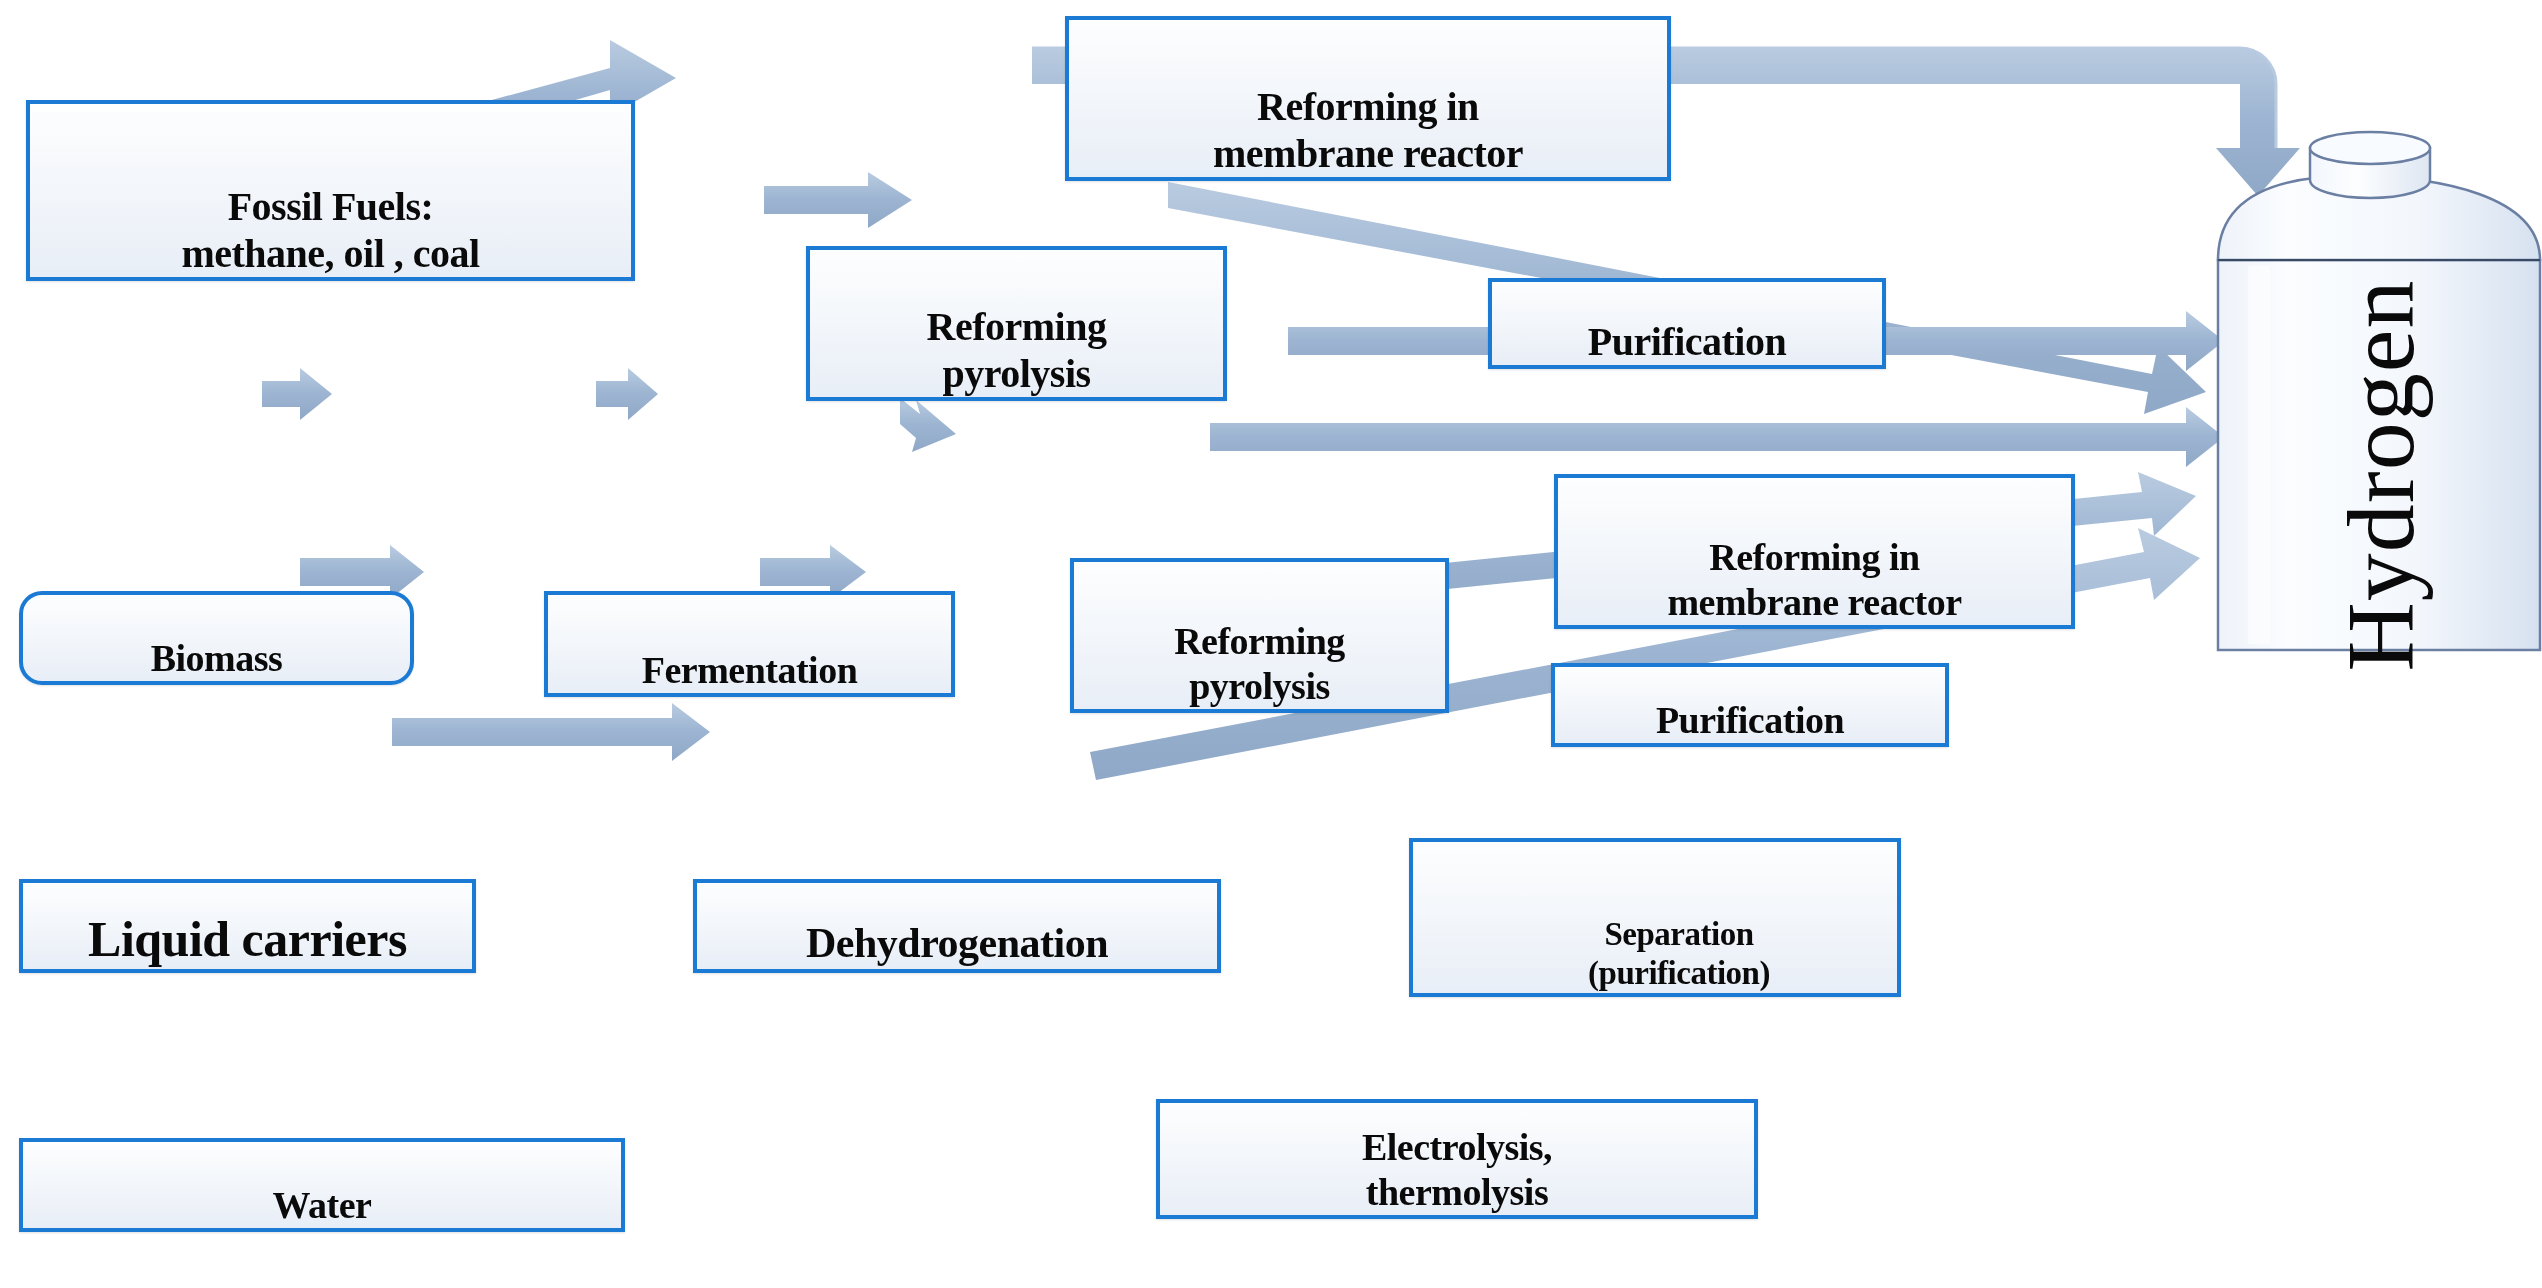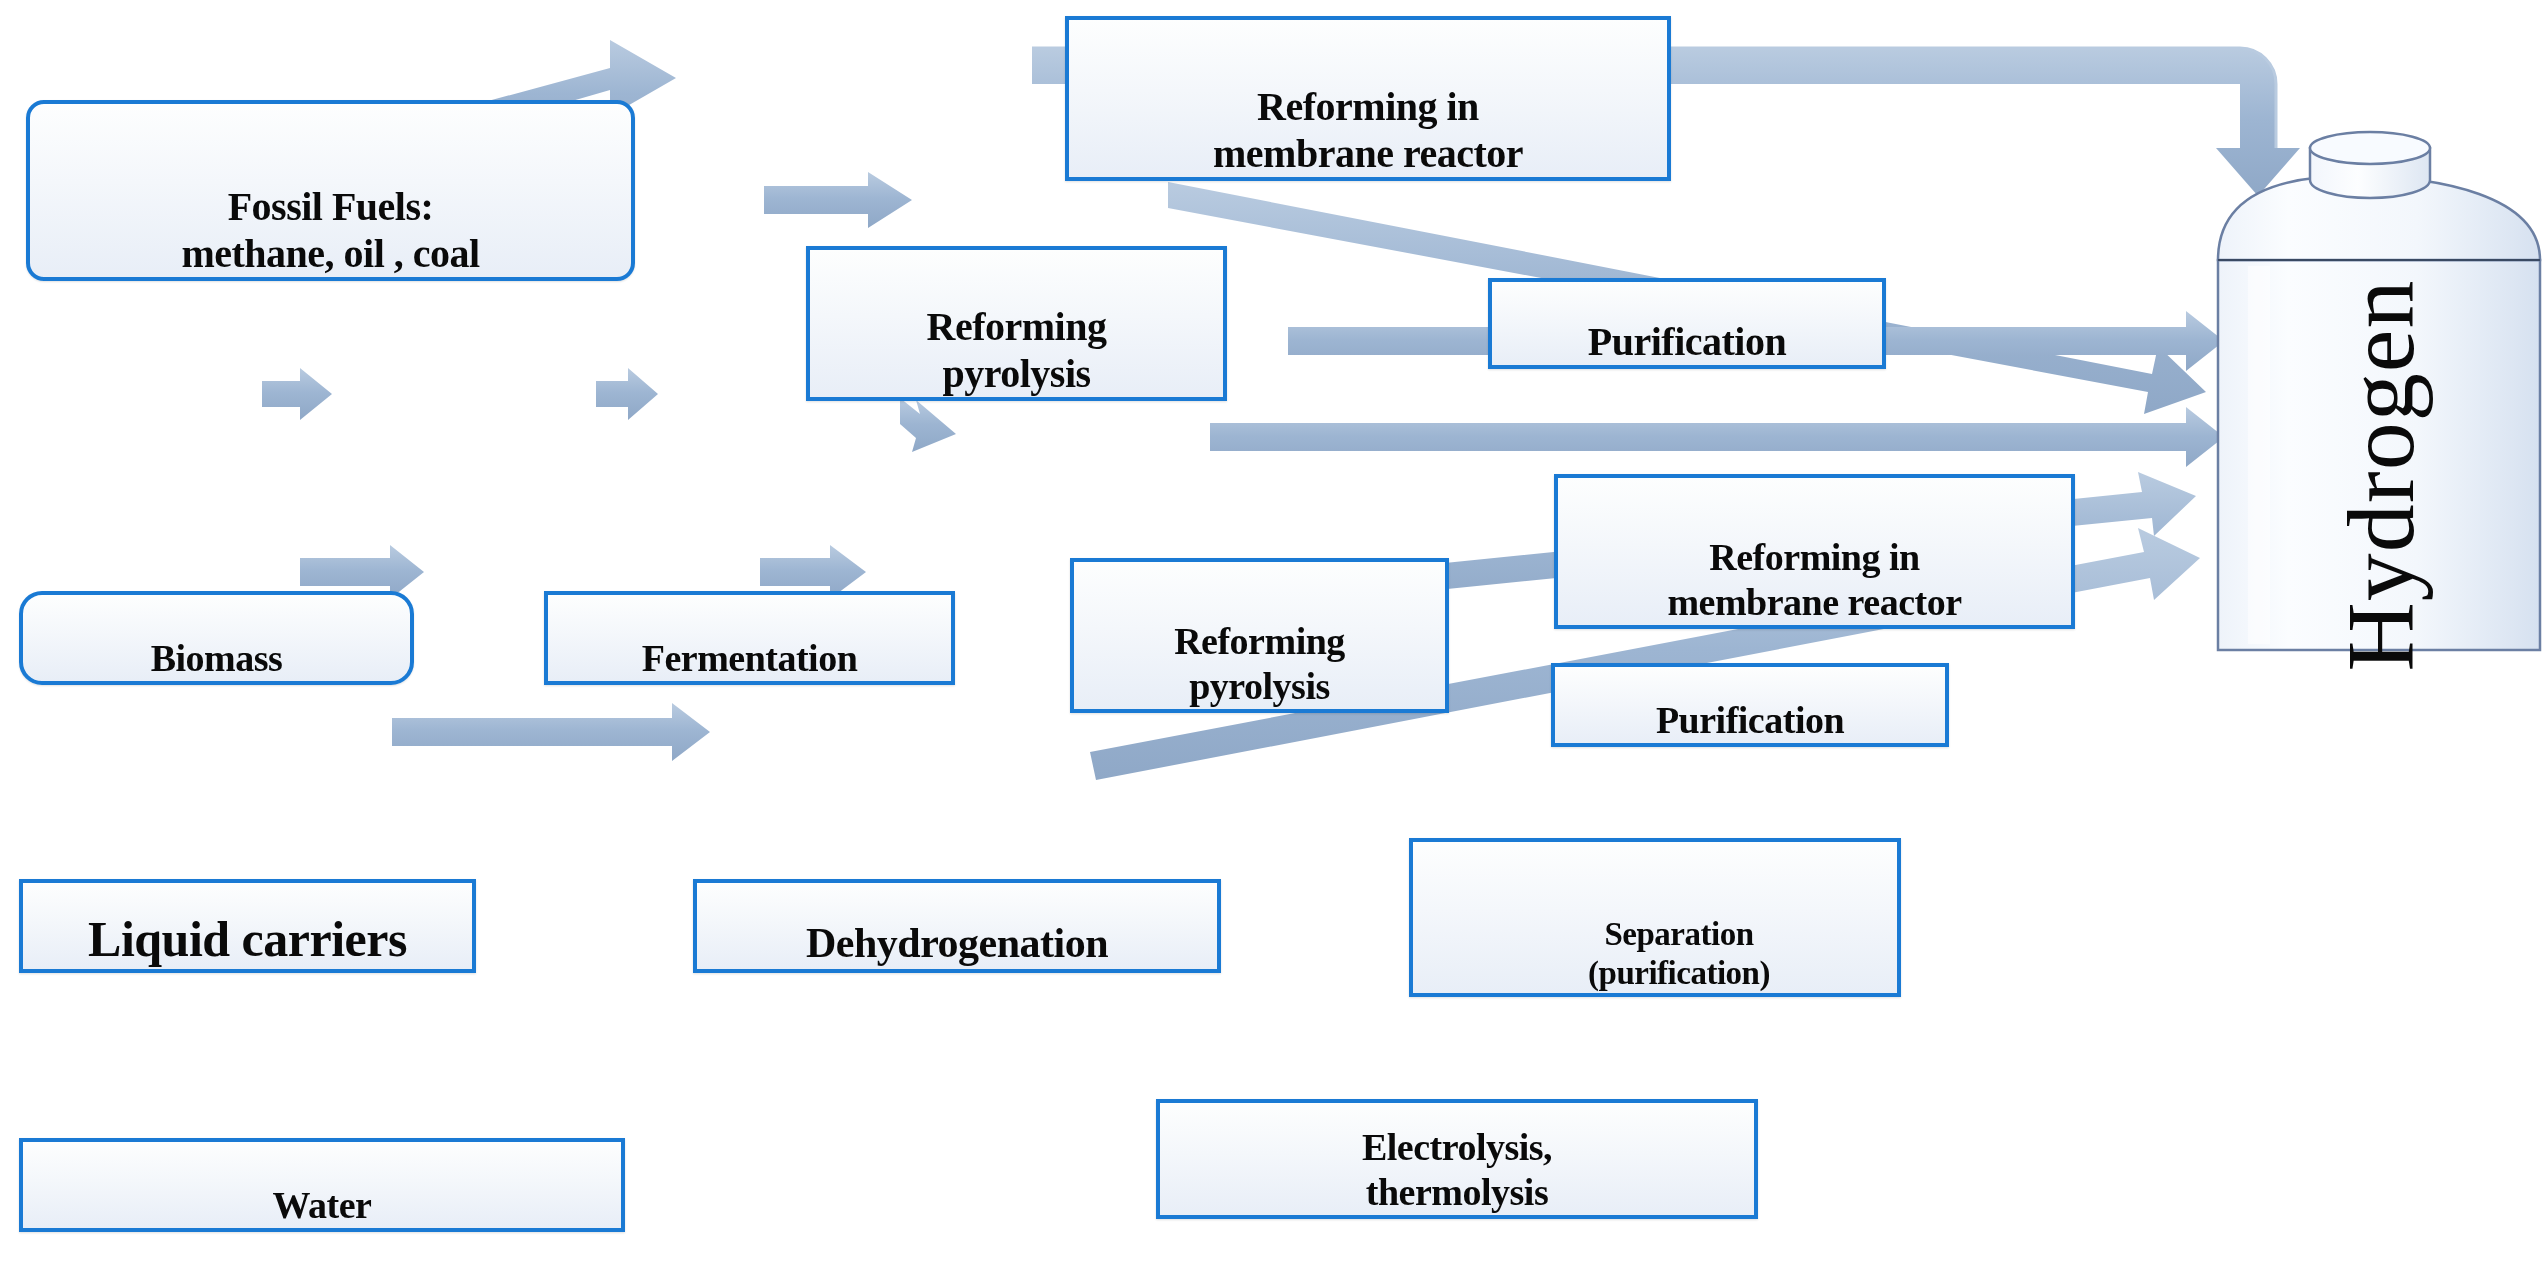--- a/index.html
+++ b/index.html
@@ -123,21 +123,21 @@
 
       <line x1="2218" y1="260" x2="2540" y2="260" stroke="#3a4a63" stroke-width="2"></line>
 
       <path d="M 2310,180 L 2310,148 L 2430,148 L 2430,180 C 2430,190 2403,198 2370,198 C 2337,198 2310,190 2310,180 Z" fill="url(#capg)" stroke="#6b7fa3" stroke-width="2.5"></path>
       <ellipse cx="2370" cy="148" rx="60" ry="16" fill="#f8fbff" stroke="#6b7fa3" stroke-width="2.5"></ellipse>
 
       <rect x="2248" y="266" width="22" height="378" fill="#ffffff" opacity="0.55"></rect>
     </g>
   </svg>
 
-  <div class="node" style="left: 26px; top: 100px; width: 609px; height: 181px; font-size: 40px; border-radius: 18px;">
+  <div class="node" style="left: 26px; top: 100px; width: 609px; height: 181px; font-size: 40px;">
     <span>Fossil Fuels:
 methane, oil , coal</span>
   </div>
 
   <div class="node" style="left: 1065px; top: 16px; width: 606px; height: 165px; font-size: 40px;">
     <span>Reforming in
 membrane reactor</span>
   </div>
 
   <div class="node" style="left: 806px; top: 246px; width: 421px; height: 155px; font-size: 40px;">
@@ -146,21 +146,21 @@
   </div>
 
   <div class="node" style="left: 1488px; top: 278px; width: 398px; height: 91px; font-size: 40px;">
     <span>Purification</span>
   </div>
 
   <div class="node" style="left: 19px; top: 591px; width: 395px; height: 94px; font-size: 38px; border-radius: 23px;">
     <span>Biomass</span>
   </div>
 
-  <div class="node" style="left: 544px; top: 591px; width: 411px; height: 94px; font-size: 38px;">
+  <div class="node" style="left: 544px; top: 591px; width: 411px; height: 106px; font-size: 38px;">
     <span>Fermentation</span>
   </div>
 
   <div class="node" style="left: 1070px; top: 558px; width: 379px; height: 155px; font-size: 38px;">
     <span>Reforming
 pyrolysis</span>
   </div>
 
   <div class="node" style="left: 1554px; top: 474px; width: 521px; height: 155px; font-size: 38px;">
     <span>Reforming in

